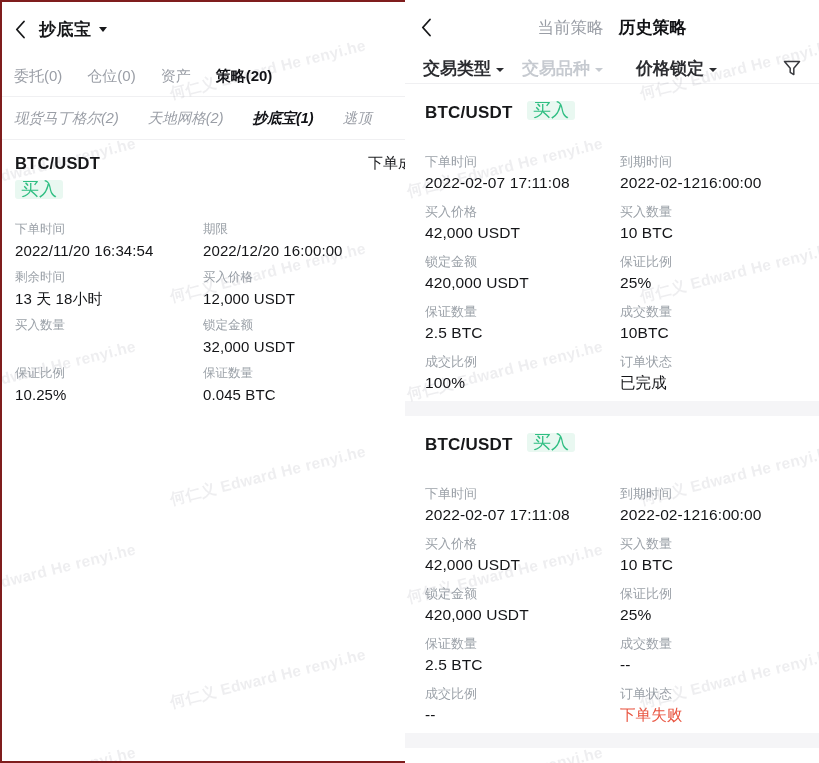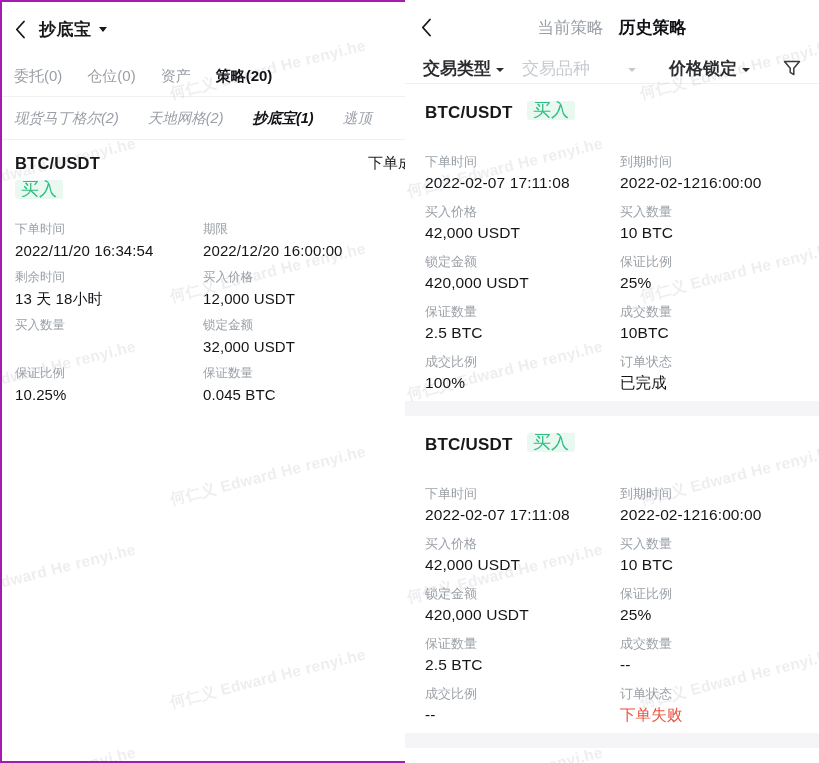--- a/index.html
+++ b/index.html
@@ -4,21 +4,21 @@
 <style>
   html,body{margin:0;padding:0;}
   body{
     width:819px;height:763px;position:relative;overflow:hidden;
     background:#ffffff;
     font-family:"Liberation Sans","DejaVu Sans",sans-serif;
     color:#17181a;
     -webkit-font-smoothing:antialiased;
   }
   .panel{position:absolute;top:0;height:763px;background:#fff;overflow:hidden;box-sizing:border-box;}
-  .panel-left{left:0;width:443px;border:2px solid #a21caf;}
+  .panel-left{left:0;width:443px;border:2px solid #7f1d1d;}
   .panel-right{left:405px;width:414px;}
 
   
   .l-header{height:54px;display:flex;align-items:center;padding:0 13px;}
   .back-btn{display:flex;align-items:center;cursor:pointer;}
   .l-title{font-size:17px;font-weight:bold;margin-left:13px;letter-spacing:.5px;}
   .caret-down-black{width:0;height:0;border-left:4.5px solid transparent;border-right:4.5px solid transparent;border-top:5.5px solid #17181a;margin-left:7px;}
   .spacer{flex:1;}
   .tabrow{height:40px;display:flex;align-items:center;padding:0 12px;}
   .tabs{display:flex;gap:25px;align-items:center;}
@@ -48,21 +48,21 @@
 
   
   .r-header{height:54px;position:relative;display:flex;align-items:center;}
   .r-back{position:absolute;left:16px;top:0;height:54px;display:flex;align-items:center;cursor:pointer;}
   .r-tabs{margin:0 auto;display:flex;gap:15px;align-items:baseline;}
   .r-tab{font-size:16.5px;color:#9a9ea6;cursor:pointer;}
   .r-tab.active{color:#101114;font-weight:bold;font-size:17px;}
   .filterrow{height:29px;display:flex;align-items:center;padding:0 18px;}
   .filter{font-size:17px;color:#2c2d31;display:flex;align-items:center;cursor:pointer;font-weight:600;}
   .filter .caret{width:0;height:0;border-left:4px solid transparent;border-right:4px solid transparent;border-top:4.5px solid #2c2d31;margin-left:5px;margin-top:2px;}
-  .filter.muted{color:#c6cad0;font-weight:400;gap:33px;}
+  .filter.muted{color:#c6cad0;font-weight:700;}
   .filter.muted .caret{border-top-color:#c6cad0;}
   .filter:nth-child(1){margin-right:18px;}
   .filter:nth-child(2){margin-right:33px;}
   .funnel{margin-left:auto;cursor:pointer;display:flex;align-items:center;}
 
   .rcard{padding:17px 20px 8px 20px;background:#fff;}
   .rcard .pair{font-size:17px;}
   .rcard .badge{margin-top:0;margin-left:10px;vertical-align:2px;}
   .band{height:15px;background:#f5f5f7;}
   .rcard-partial{height:12px;background:#fff;}

